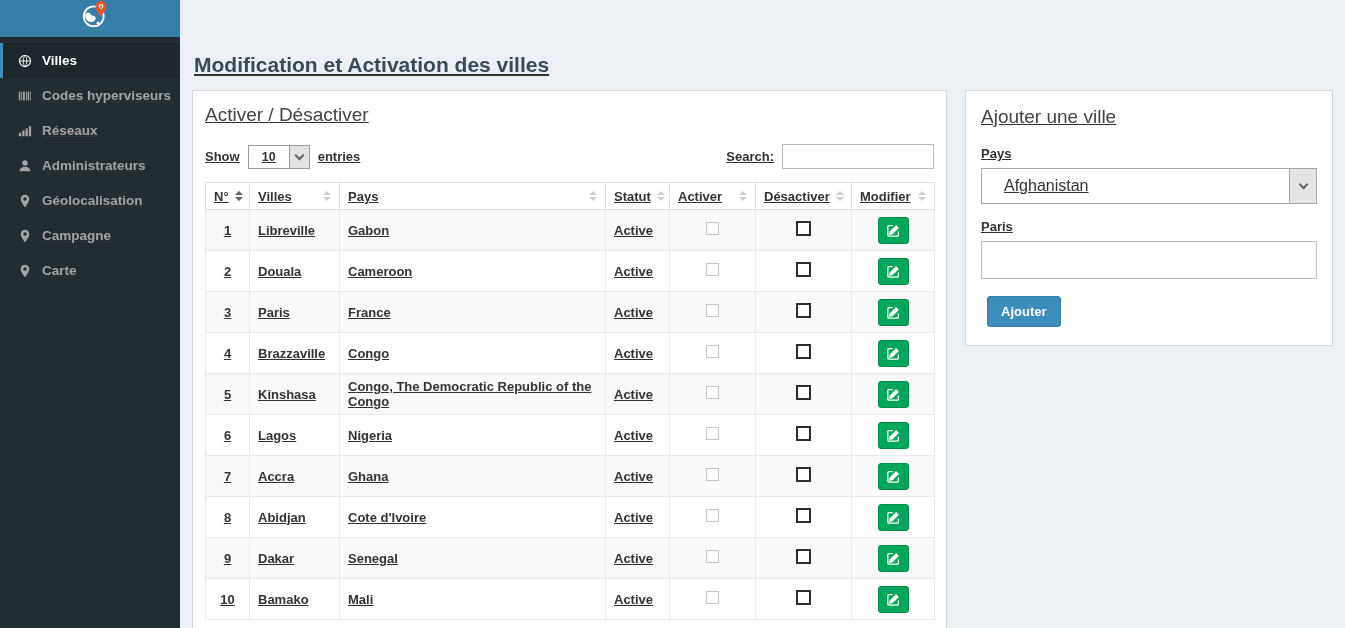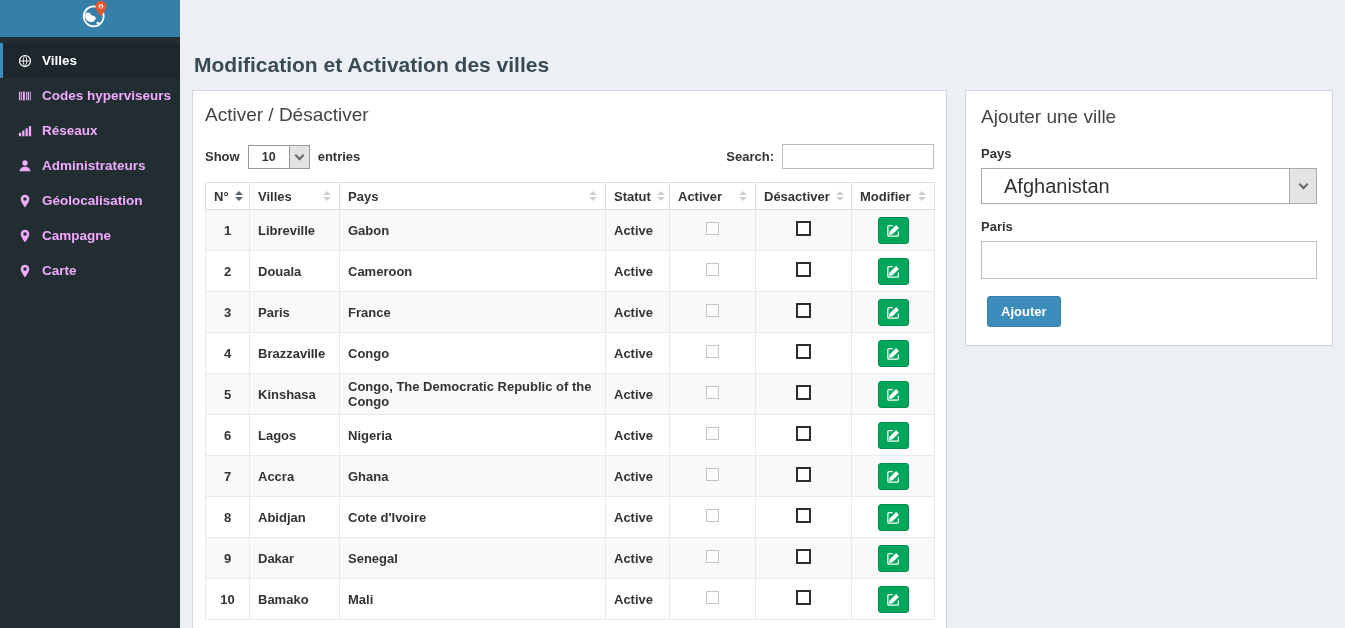--- a/index.html
+++ b/index.html
@@ -23,26 +23,26 @@
     flex:1; background:#3c8dbc; color:#fff;
     display:flex; align-items:center; justify-content:space-between;
     padding:0 14px;
   }
   .hamburger { display:flex; flex-direction:column; gap:3px; cursor:pointer; padding:6px 4px; }
   .hamburger span { display:block; width:16px; height:2px; background:#fff; }
   .welcome { font-size:12.5px; }
   .welcome .user { font-weight:700; margin-left:4px; }
 
   
-  .layout { display:flex; height:591px; }
+  .layout { display:flex; height:591px;text-decoration:underline; }
   .sidebar { width:180px; background:#222d32; padding-top:6px; flex:none; }
   .menu-item {
     display:flex; align-items:center; gap:10px;
     height:35px; padding-left:15px; cursor:pointer;
-    color:#f0abfc; font-size:13.5px; font-weight:600;
+    color:#a3a3a3; font-size:13.5px; font-weight:600;
     border-left:3px solid transparent;
   }
   .menu-item.active { background:#1e282c; color:#fff; border-left-color:#3c8dbc; }
   .menu-item svg { flex:none; }
 
   .content { flex:1; padding:6px 12px 0 12px; overflow:hidden; }
   .page-title { font-size:21px; font-weight:600; color:#3a4a54; margin:10px 0 13px 2px; }
 
   .panels { display:flex; align-items:flex-start; gap:18px; }
   .box { background:#fff; border:1px solid #d2d6de; }
@@ -91,21 +91,21 @@
   .table-footer { display:flex; justify-content:space-between; align-items:flex-start; margin-top:13px; }
   .info { font-size:13px; font-weight:600; color:#333; padding-top:7px; }
   .pagination { display:flex; }
   .page-btn { border:1px solid #ddd; background:#fff; color:#337ab7; font-size:13px; font-weight:600;
               padding:7px 13px; margin-left:-1px; cursor:pointer; font-family:inherit; }
   .page-btn.active { background:#3c8dbc; border-color:#3c8dbc; color:#fff; }
 
   
   .form-label { font-size:13px; font-weight:700; color:#333; margin:15px 0 7px; }
   .fake-select { display:flex; align-items:stretch; height:36px; border:1px solid #aaa; background:#fff; cursor:pointer; }
-  .fake-select .val { flex:1; display:flex; align-items:center; padding-left:22px; font-size:20px; color:#333; }
+  .fake-select .val { flex:1; display:flex; align-items:center; padding-left:22px; font-size:16px; color:#333; }
   .fake-select .arrow { width:27px; background:#e4e4e4; border-left:1px solid #aaa;
                         display:flex; align-items:center; justify-content:center; }
   .ville-input { width:100%; height:38px; border:1px solid #b9c2ca; padding:0 8px; font:inherit; }
   .btn-primary { margin-top:17px; background:#3c8dbc; border:1px solid #367fa9; color:#fff;
                  font-weight:700; font-size:13px; padding:7px 13px; border-radius:3px; cursor:pointer;
                  font-family:inherit;margin-left:6px; }
 </style>
 </head>
 <body>
 

